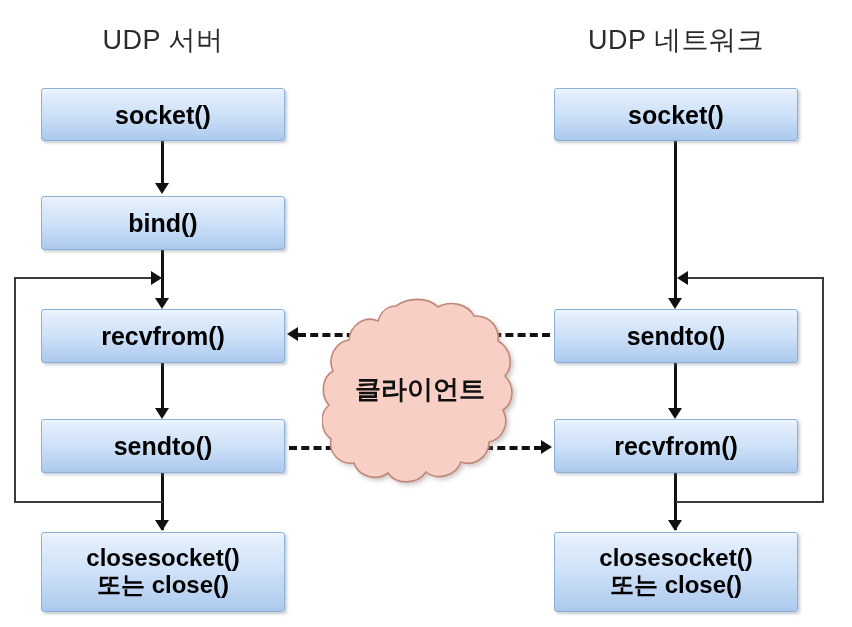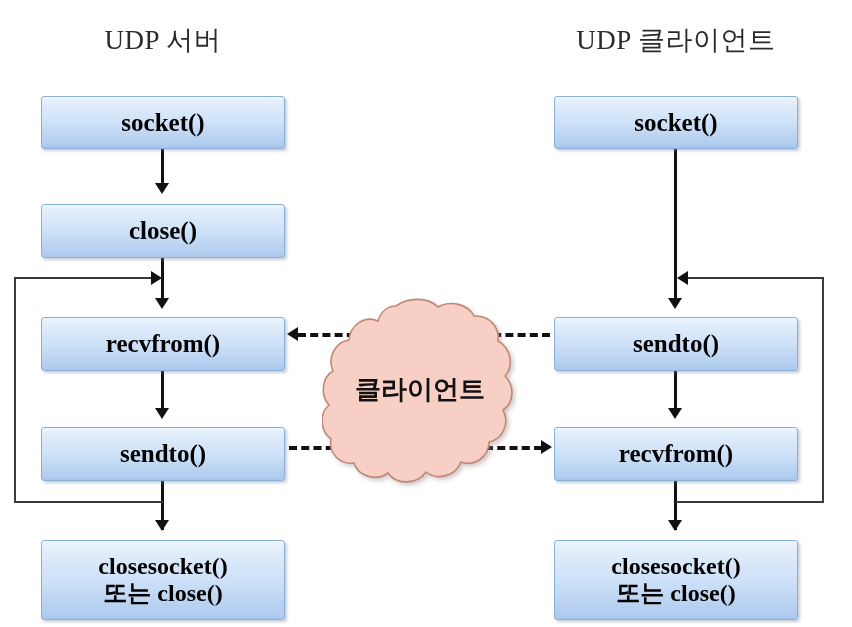--- a/index.html
+++ b/index.html
@@ -6,21 +6,21 @@
     margin: 0;
     padding: 0;
     background: #ffffff;
   }
   #canvas {
     position: relative;
     width: 852px;
     height: 627px;
     background: #ffffff;
     overflow: hidden;
-    font-family: Liberation Serif, serif;
+    font-family: Liberation Sans, sans-serif;
   }
 
   
   .col-title {
     position: absolute;
     text-align: center;
     font-size: 27px;
     font-weight: 400;
     color: #2b2b2b;
     letter-spacing: 0.5px;
@@ -44,21 +44,20 @@
     box-shadow: 2px 2px 3px rgba(120,130,145,0.40);
     display: flex;
     align-items: center;
     justify-content: center;
     text-align: right;
     color: #000000;
     font-weight: bold;
     font-size: 25px;
     line-height: 1.12;
     z-index: 4;
-    margin-top: 8px;
   }
   .node.two-line { font-size: 24px; }
   .node .line { display: block; }
 
   
   .vline, .hline {
     position: absolute;
     background: #111111;
     z-index: 2;
   }
@@ -123,31 +122,31 @@
     z-index: 6;
     pointer-events: none;
   }
 </style>
 </head>
 <body>
 
 <div id="canvas">
 
   <div id="title-server" class="col-title">UDP 서버</div>
-  <div id="title-client" class="col-title">UDP 클라이언트</div>
+  <div id="title-client" class="col-title">UDP 네트워크</div>
 
   <div class="node" style="left:41px; top:88px; width:244px; height:53px;">
     <span>socket()</span>
   </div>
 
   <div class="vline" style="left:161px; top:141px; height:44px;"></div>
   <div class="arrow-down" style="left:155px; top:183px;"></div>
 
   <div class="node" style="left:41px; top:196px; width:244px; height:54px;">
-    <span>close()</span>
+    <span>bind()</span>
   </div>
 
   <div class="vline" style="left:161px; top:250px; height:50px;"></div>
   <div class="arrow-down" style="left:155px; top:298px;"></div>
 
   <div class="node" style="left:41px; top:309px; width:244px; height:54px;">
     <span>recvfrom()</span>
   </div>
 
   <div class="vline" style="left:161px; top:363px; height:47px;"></div>

